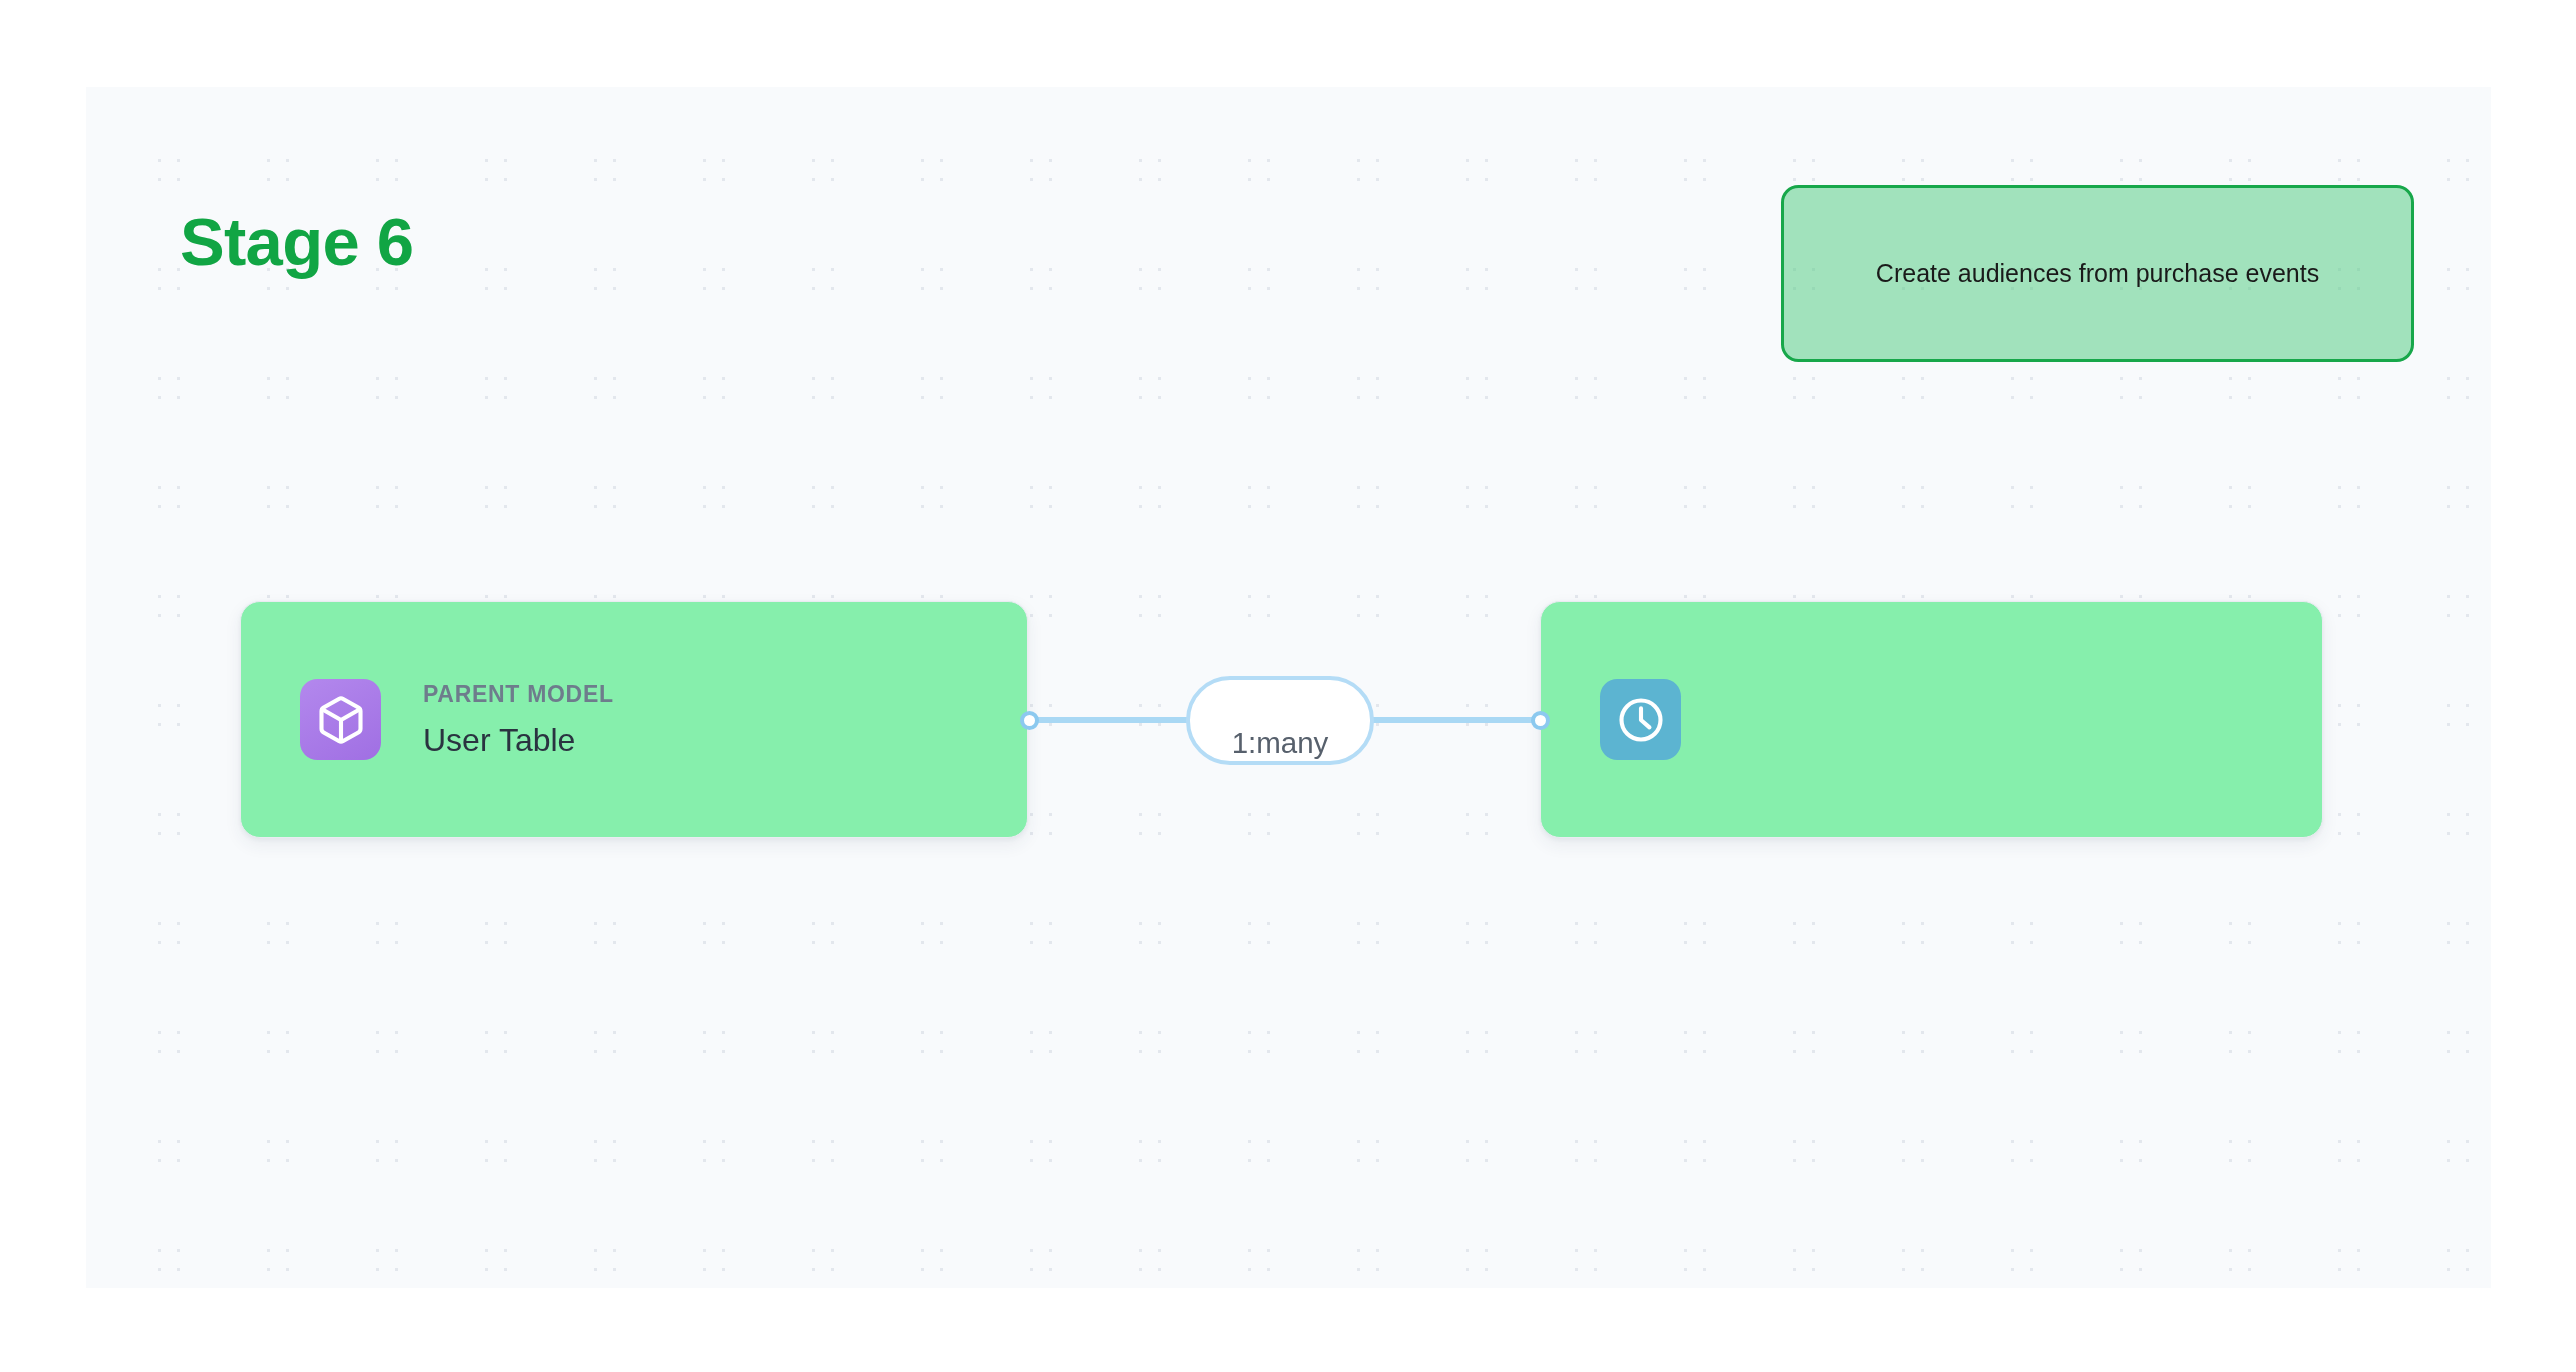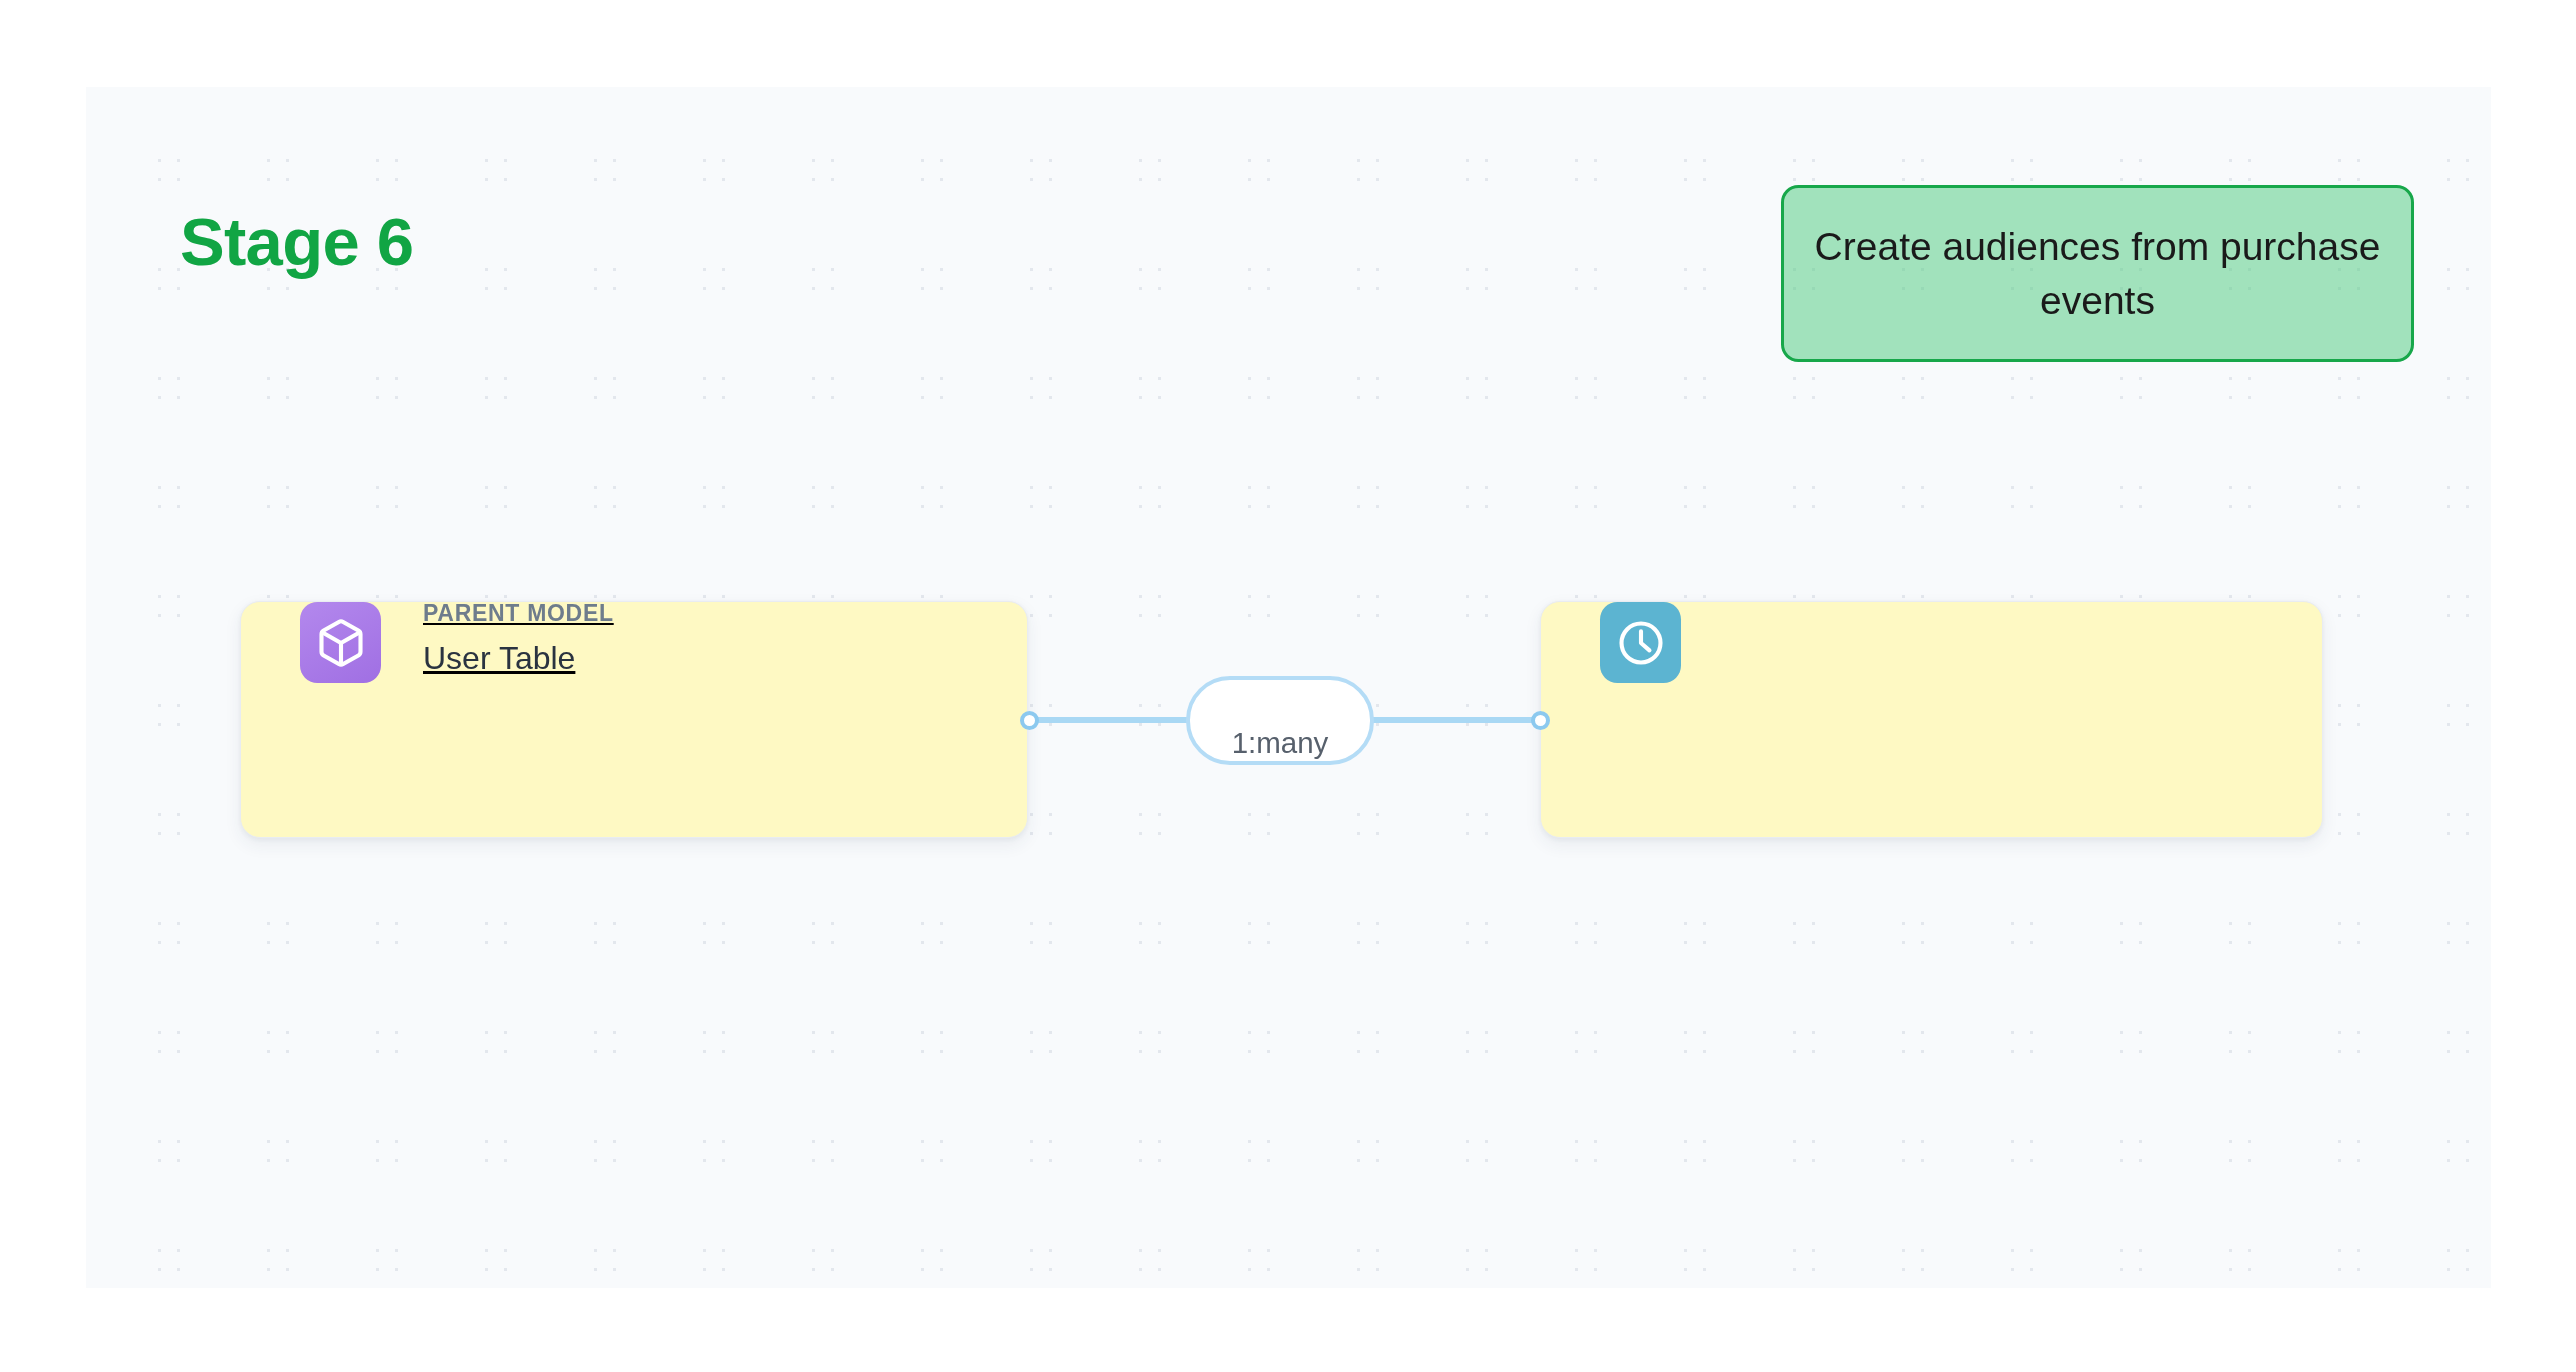--- a/index.html
+++ b/index.html
@@ -56,40 +56,39 @@
     border: 3.4px solid #17a74a;
     border-radius: 17.4px;
     background: rgba(90, 205, 135, 0.55);
     display: flex;
     align-items: center;
     justify-content: center;
     text-align: center;
     padding: 0 27px;
   }
   #annotation-badge .badge-text {
-    font-size: 39px;
+    font-size: 25px;
     line-height: 1.38;
     color: #1a1a1a;
   }
 
   
   .node-card {
     position: absolute;
     box-sizing: border-box;
     top: 601px;
     height: 237px;
-    background: #fef9c3;
+    background: #86efac;
     border: 1.3px solid #e9ecf1;
     border-radius: 20px;
     box-shadow: 0 6.7px 17.4px rgba(40, 50, 80, 0.07),
                 0 1.3px 4px rgba(40, 50, 80, 0.05);
     display: flex;
-    align-items: flex-start;
+    align-items: center;
     padding-left: 59px;
-    text-decoration: underline;
   }
   #node-parent-model { left: 240px;  width: 788px; }
   #node-event-model  { left: 1540px; width: 783px; }
 
   .node-icon-tile {
     width: 81px;
     height: 81px;
     border-radius: 17.4px;
     flex: 0 0 auto;
     display: flex;

